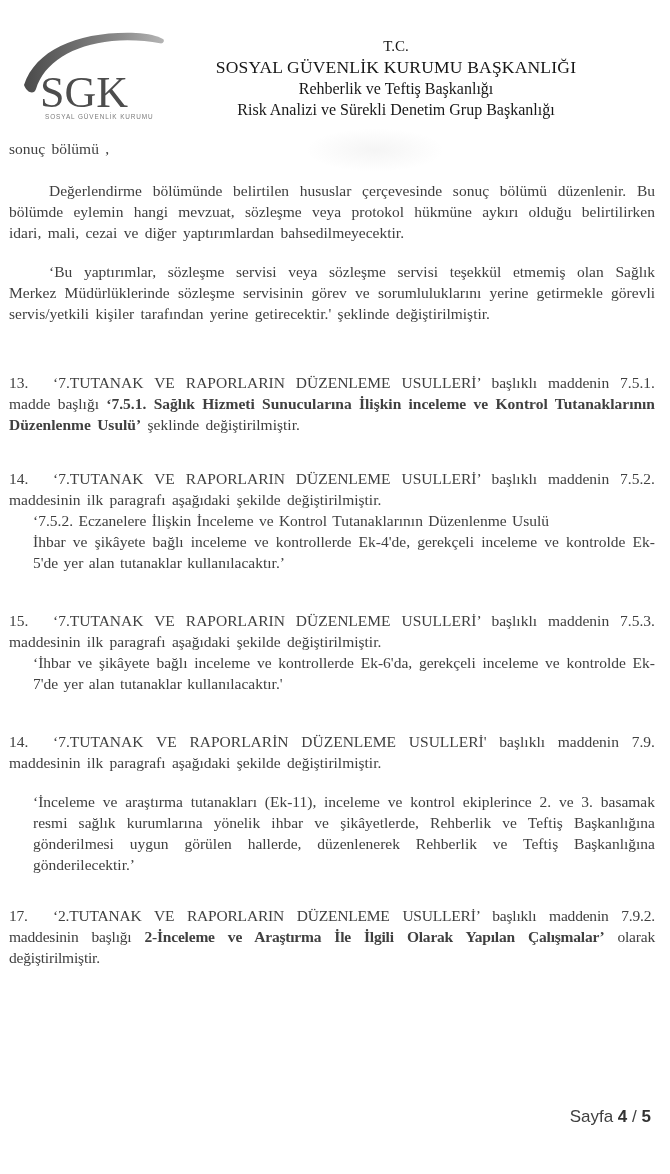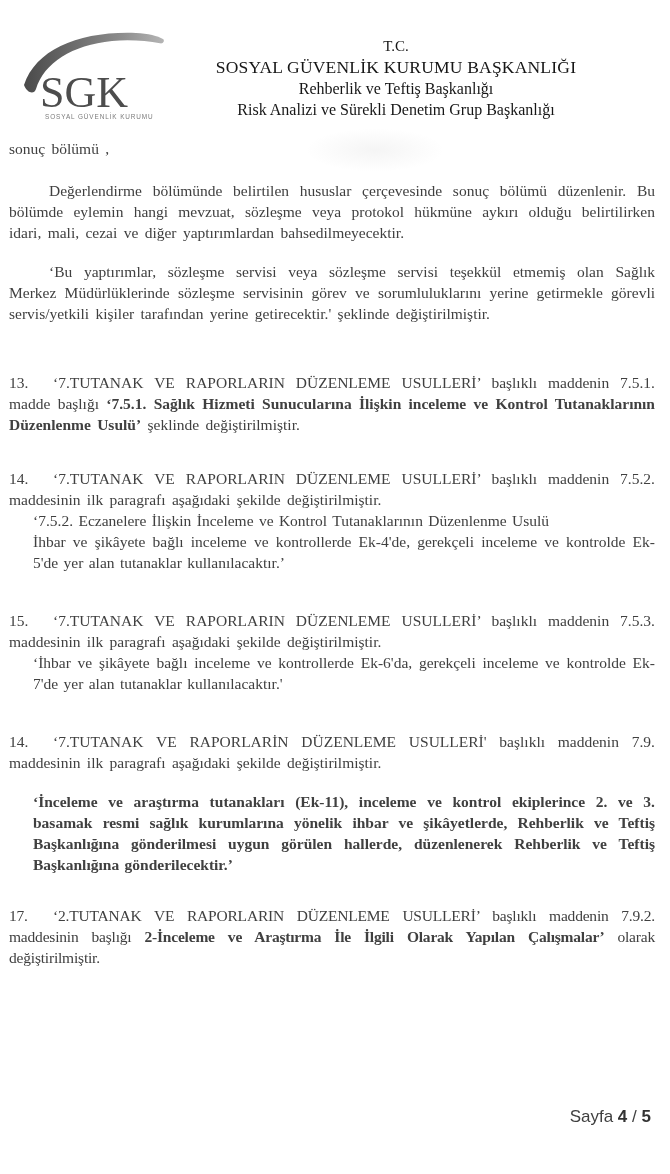--- a/index.html
+++ b/index.html
@@ -51,21 +51,21 @@
   .item15 { margin-top: 37px; }
   .item16 { margin-top: 37px; }
   .item17 { margin-top: 30px; }
   .item18 { margin-top: 35px; }
 
   .num { display: inline-block; width: 44px; word-spacing: 0; }
   .bold { font-weight: bold; }
   .tight { letter-spacing: -0.2px; word-spacing: 1px; }
 
   .quote { margin-left: 24px; word-spacing: 1.5px; }
-  .quote-gap { margin-top: 18px; font-weight: bold; }
+  .quote-gap { margin-top: 18px; }
 
   
   .footer {
     position: absolute; top: 1107px; right: 19px;
     font-family: "Liberation Sans", sans-serif;
     font-size: 17px; color: #3f3f3f;
   }
   .footer .fbold { font-weight: bold; color: #333; }
 
   

